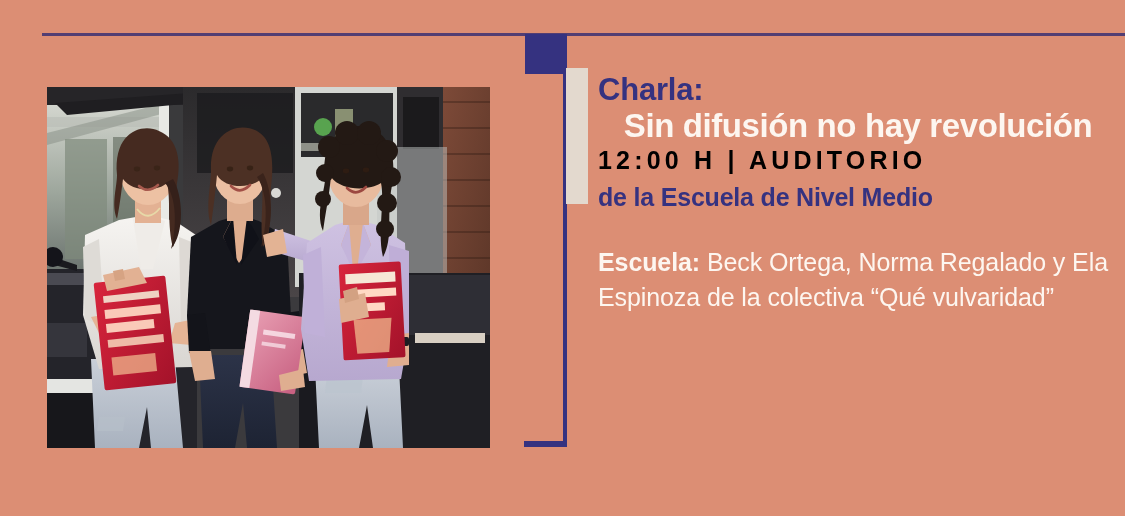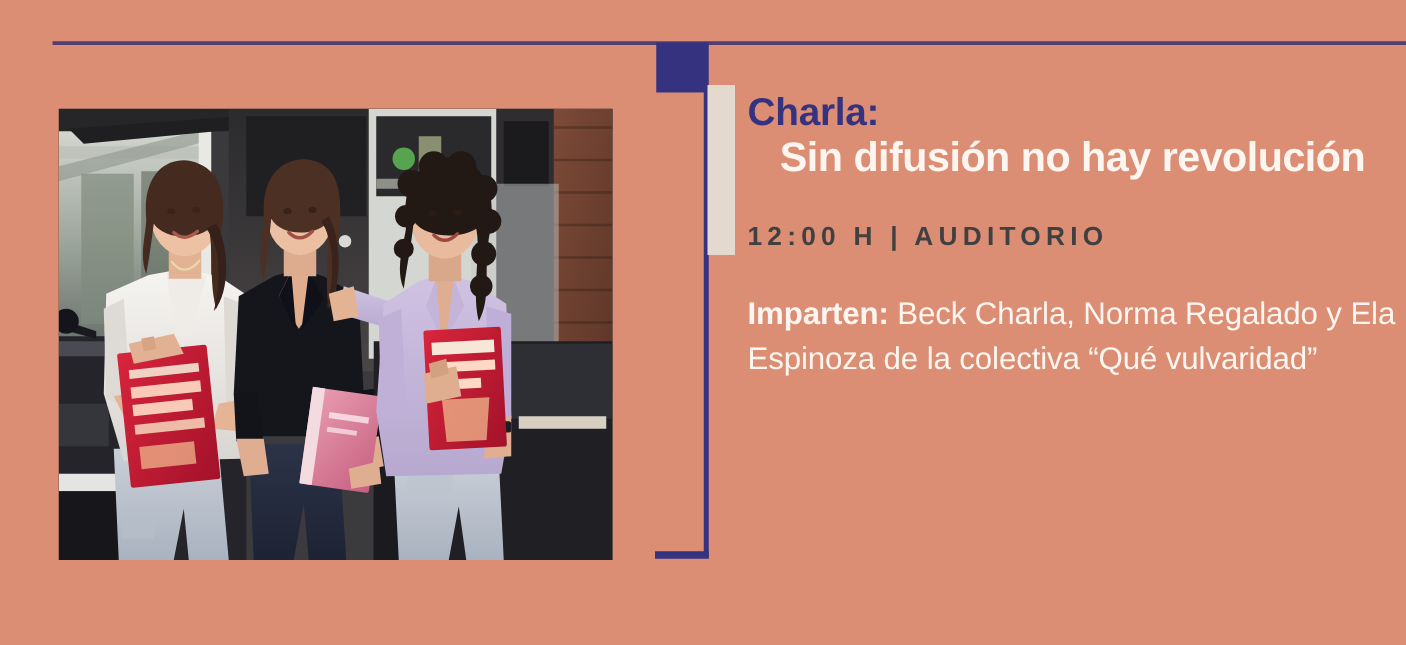--- a/index.html
+++ b/index.html
@@ -103,24 +103,23 @@
     font-weight: bold;
     color: #fdf6f0;
     line-height: 1.14;
     letter-spacing: -0.4px;
     margin: 0 0 0 0;
     white-space: nowrap;
     text-align: center;
   }
 
   .timeline-row {
-    margin-top: 32px;
-    font-size: 21px;
+    font-size: 25px;
     font-weight: bold;
-    color: #404040;
+    color: #000000;
     letter-spacing: 4.2px;
     line-height: 1.2;
   }
 
   .venue {
     font-size: 25px;
     font-weight: bold;
     color: #353280;
     line-height: 1.28;
     margin-top: 6px;
@@ -368,20 +367,21 @@
     </svg>
   </div>
 
   <div class="content">
     <div class="kicker">Charla:</div>
     <div class="headline">Sin difusión no hay revolución</div>
 
     <div class="timeline-row">12:00 H | AUDITORIO</div>
 
     <div class="venue">
+      <div>de la Escuela de Nivel Medio</div>
     </div>
 
     <div class="speakers">
-      <b>Imparten:</b><span> Beck Charla, Norma Regalado y Ela Espinoza de la colectiva “Qué vulvaridad”</span>
+      <b>Escuela:</b><span> Beck Ortega, Norma Regalado y Ela Espinoza de la colectiva “Qué vulvaridad”</span>
     </div>
   </div>
 
 </div>
 
 </body></html>

